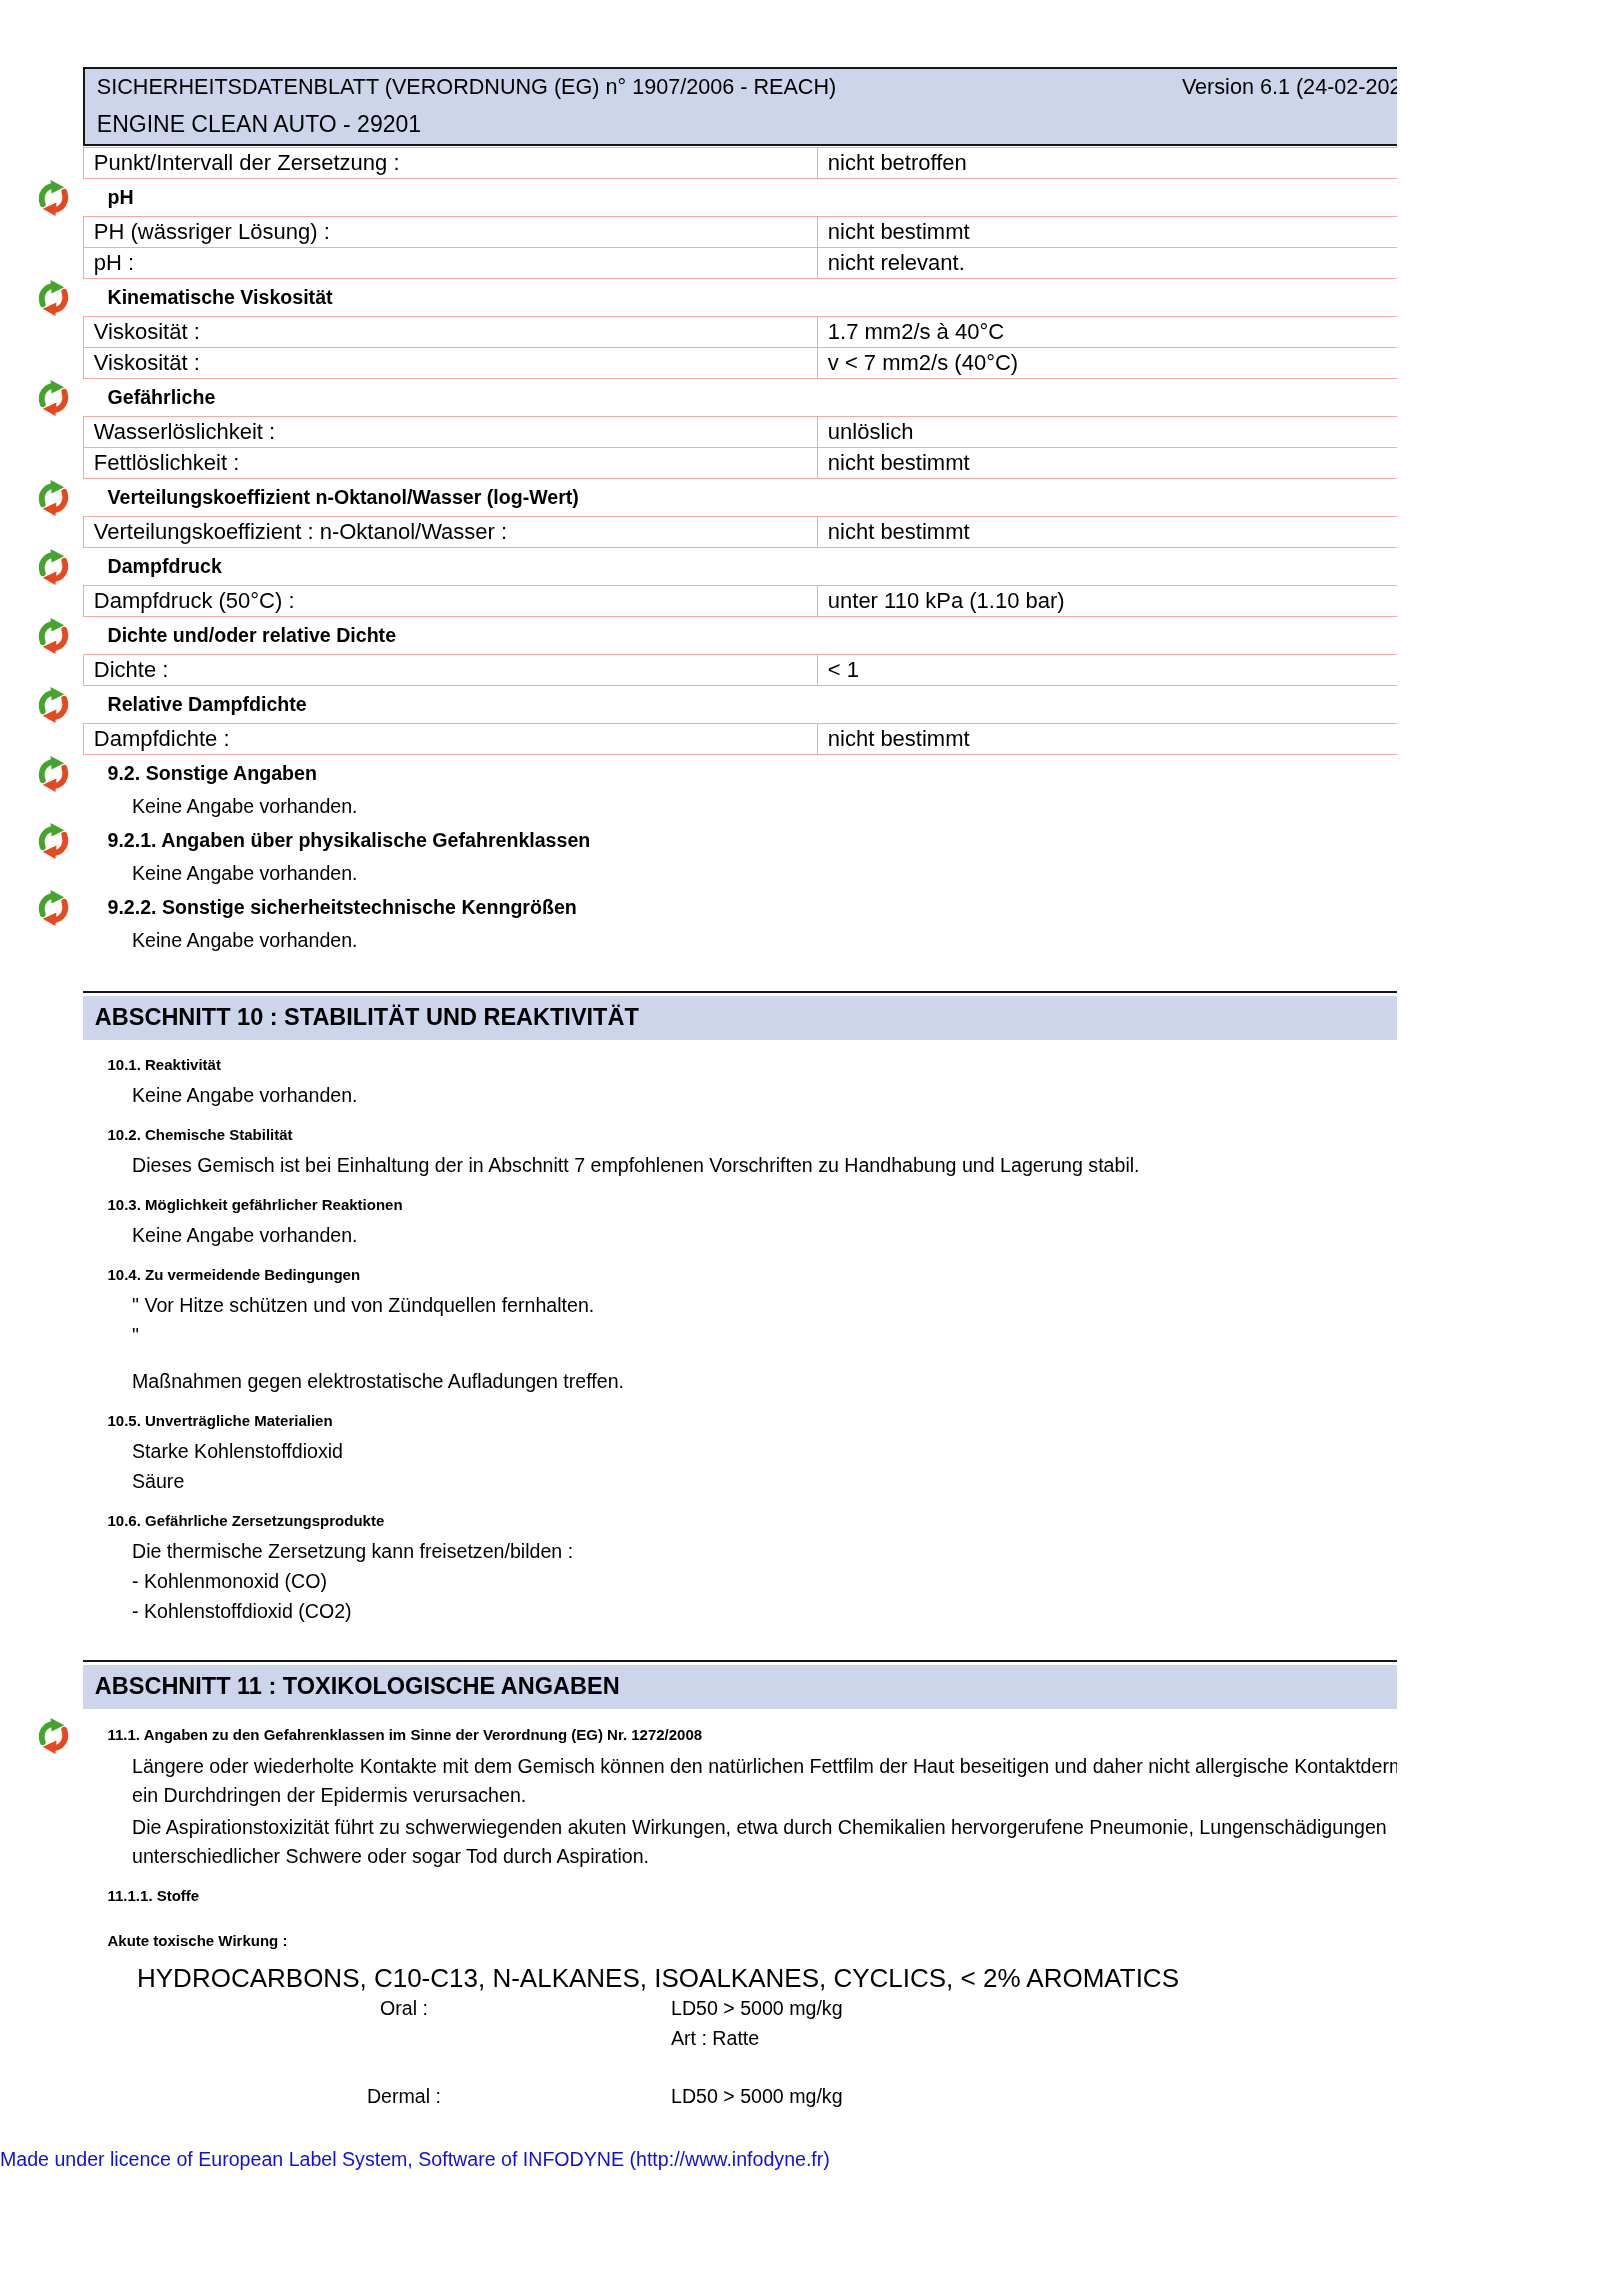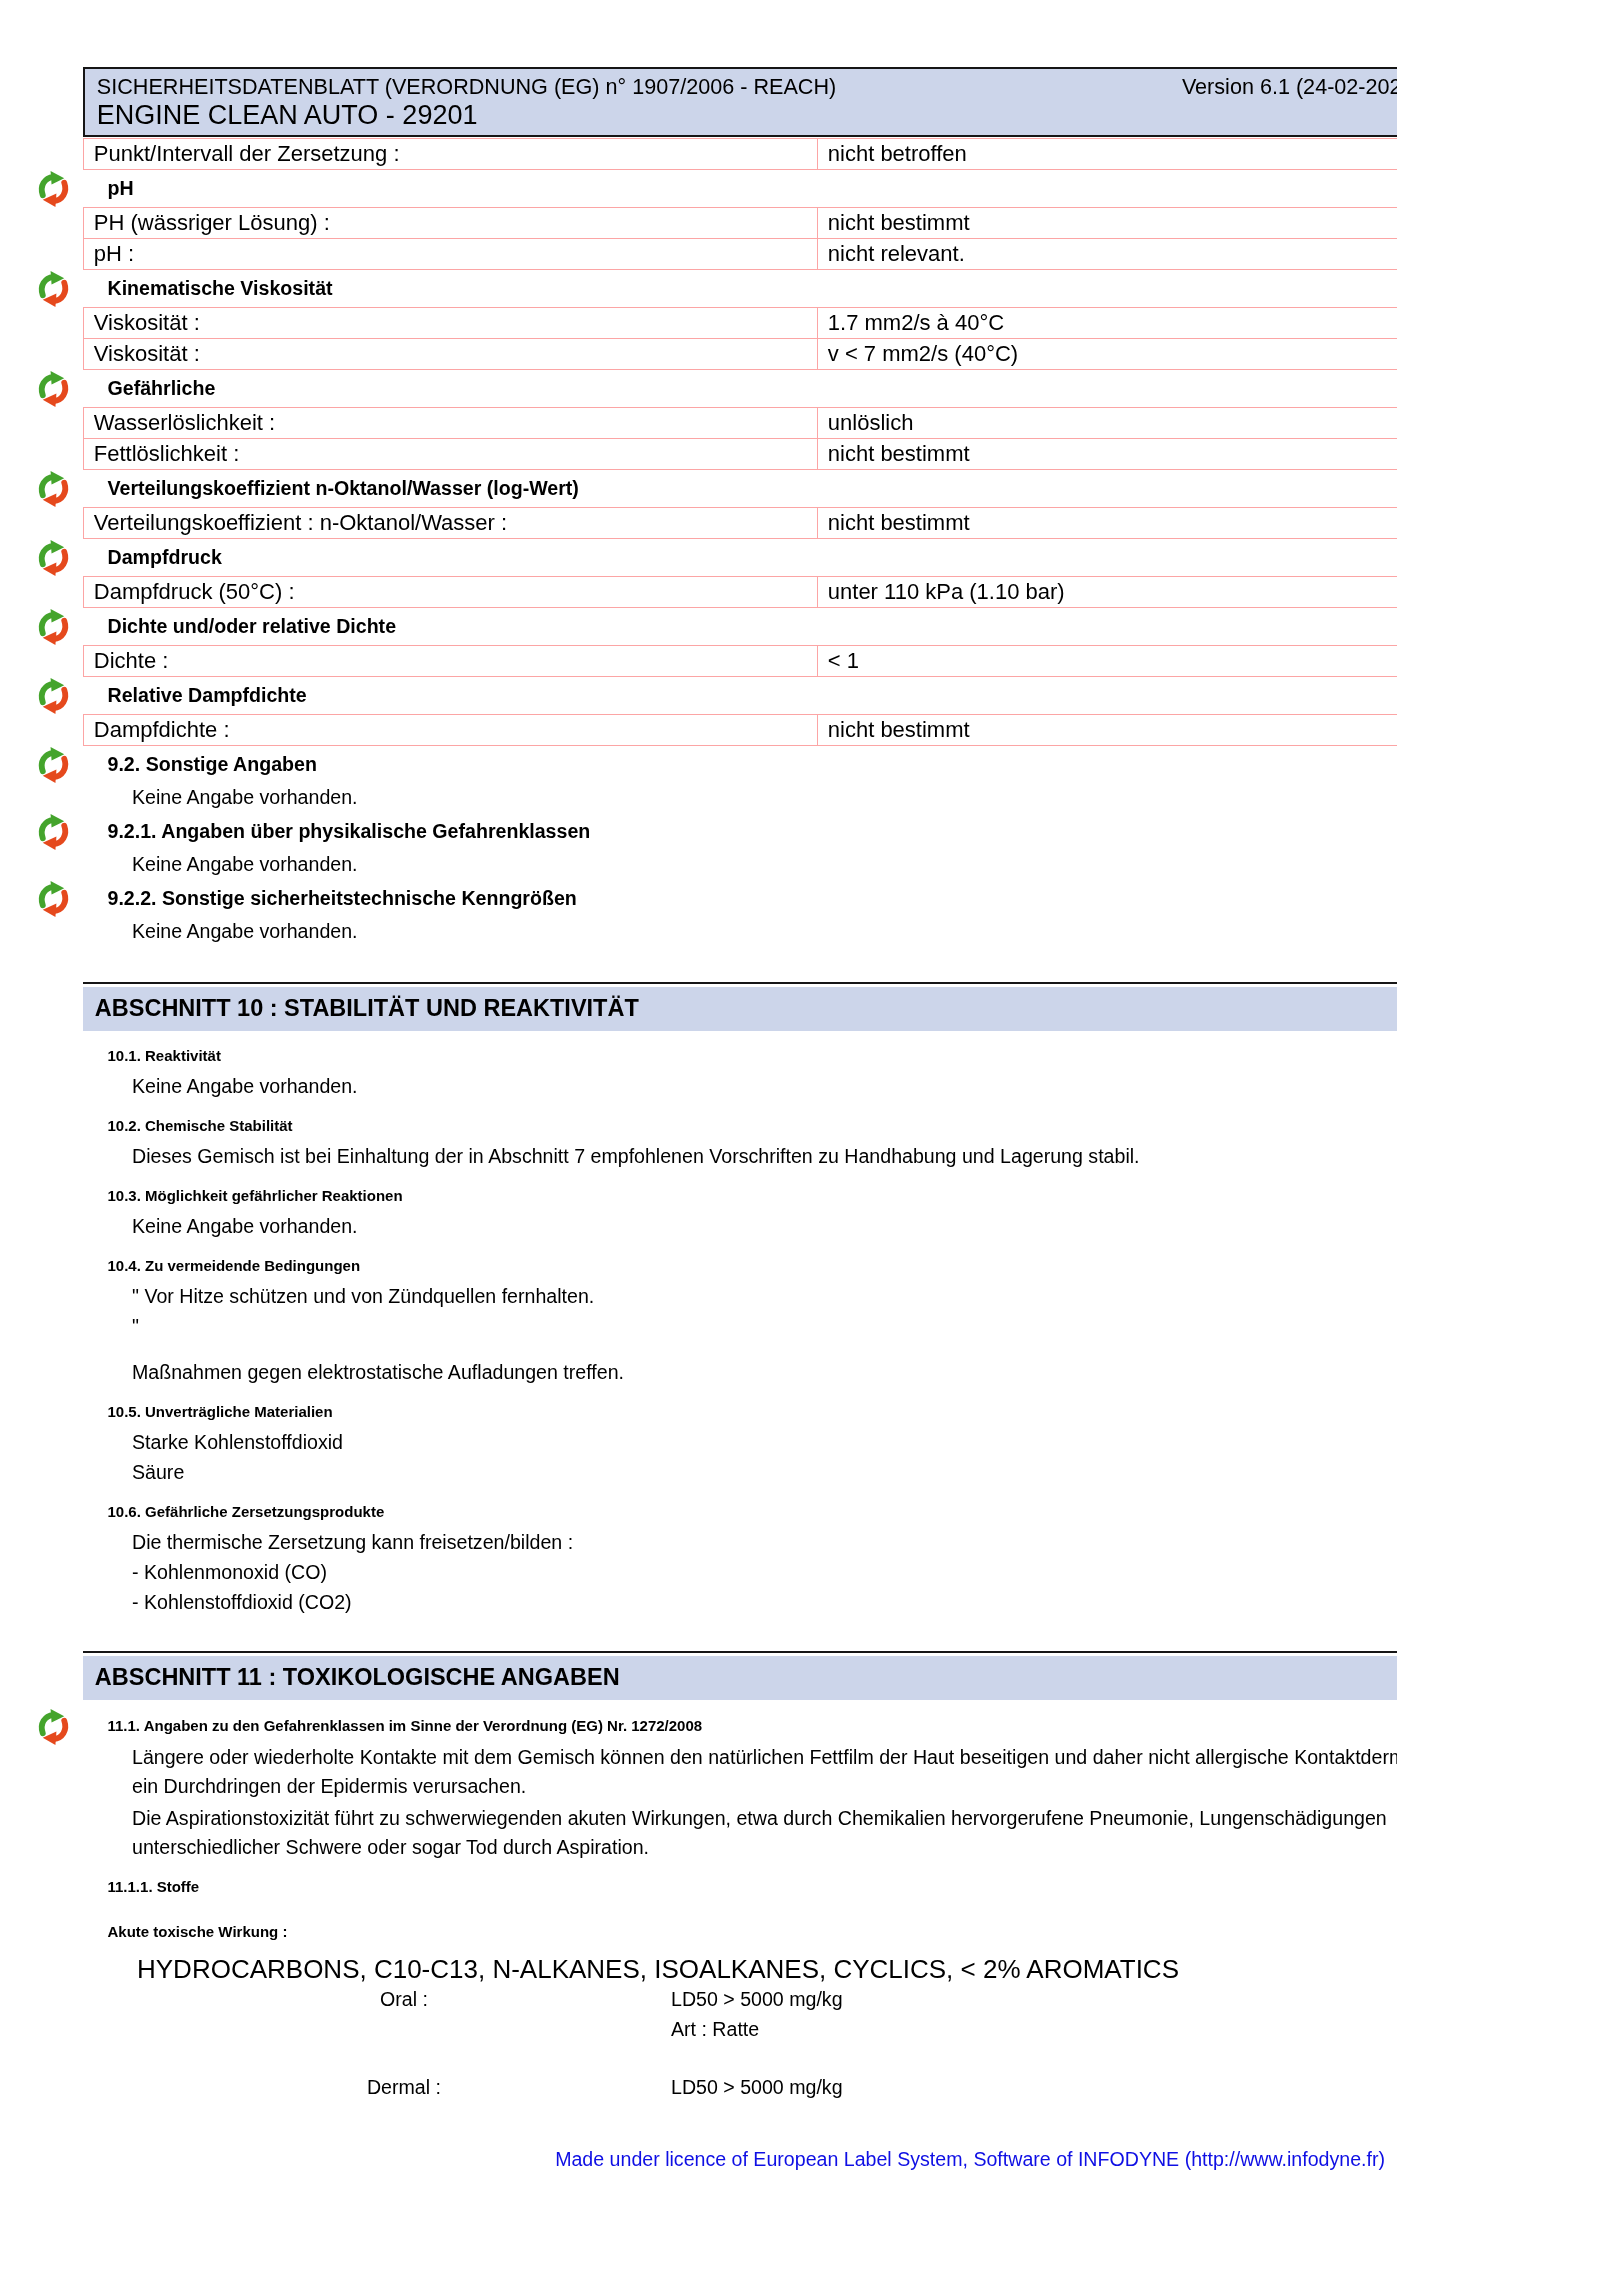--- a/index.html
+++ b/index.html
@@ -16,21 +16,21 @@
   .content { position: absolute; left: 83px; top: 0; width: 1456px; }
 
   
   .doc-header {
     margin-top: 67px;
     border: 2.9px solid #151515;
     background: #ccd5ea;
     padding: 3.9px 11.8px 5.9px 11.8px;
   }
   .dh-line1 { display: flex; justify-content: space-between; font-size: 21.6px; line-height: 28px; }
-  .dh-line2 { font-size: 27px; line-height: 28px; }
+  .dh-line2 { font-size: 23px; line-height: 28px; margin-top: 9px; }
 
   
   table.kv { border-collapse: collapse; width: 100%; margin: 1px 0; table-layout: fixed; }
   table.kv td {
     border: 1px solid #fca5a5;
     height: 31px;
     font-size: 22px;
     padding: 0 9.8px;
     background: #fff;
     overflow: hidden;
@@ -80,21 +80,21 @@
   .tox-substance { padding-left: 54px; font-size: 26px; line-height: 28px; margin-top: 8.8px; }
   .tox-row { display: flex; padding-left: 54px; font-size: 19.6px; line-height: 28px; margin-top: 2px; text-align: center; }
   .tox-label { width: 534px; flex: none; }
   .tox-gap { margin-top: 30px; }
 
   
   .footer {
     position: absolute;
     left: 0; right: 12px;
     top: 2148px;
-    text-align: right;
+    text-align: left;
     font-size: 19.6px;
     color: #0f0fe4;
   }
 </style>
 </head>
 <body>
 
 <svg width="0" height="0" style="position:absolute" aria-hidden="true">
   <defs>
     <symbol id="icon-sync" viewBox="0 0 40 40">

